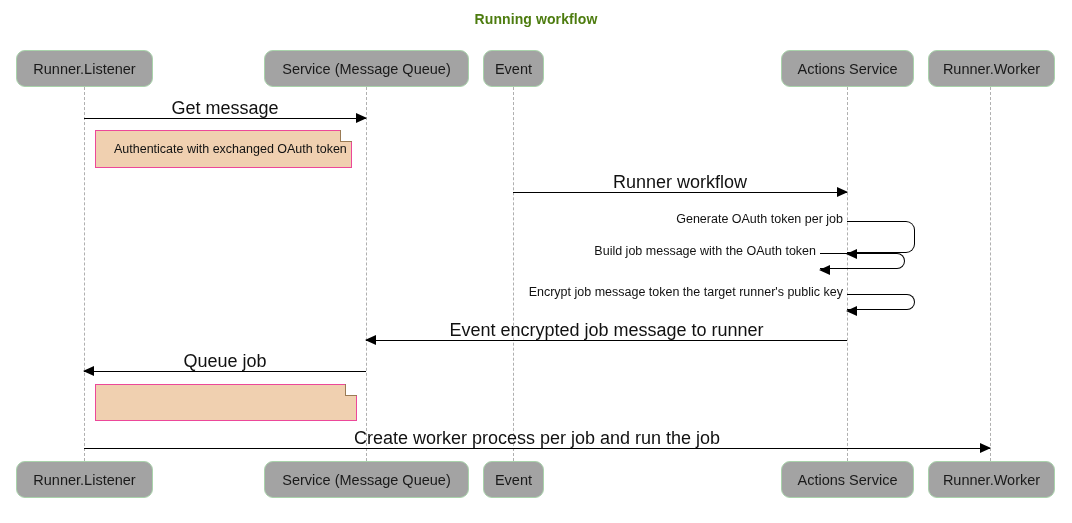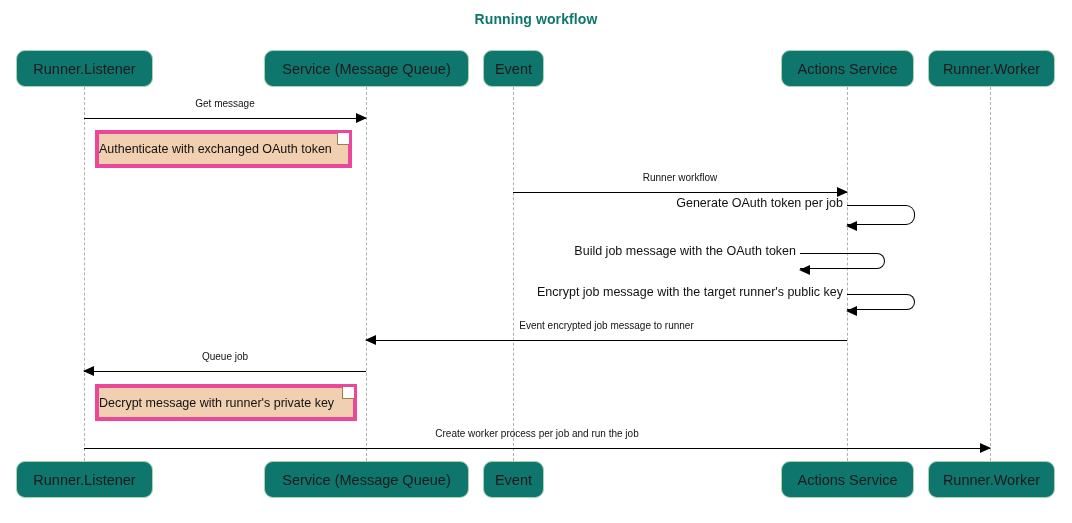--- a/index.html
+++ b/index.html
@@ -7,29 +7,29 @@
     width:1072px;height:523px;
     background:#ffffff;
     font-family:"Liberation Sans", sans-serif;
     overflow:hidden;
   }
   #stage{position:relative;width:1072px;height:523px;}
 
   .title{
     position:absolute;left:0;top:11px;width:1072px;
     text-align:center;
-    font-size:14px;font-weight:bold;color:#0f766e;
+    font-size:14px;font-weight:bold;color:#4d7c0f;
     letter-spacing:0.1px;
   }
 
   
   .participant{
     position:absolute;
     height:37px;
-    background:#0f766e;
+    background:#a3a3a3;
     border:1px solid #a9d3ab;
     border-radius:9px;
     display:flex;align-items:center;justify-content:center;
     font-size:14.5px;color:#1a1a1a;
     white-space:nowrap;
     box-sizing:border-box;
     padding:0 10px;
   }
 
   
@@ -52,21 +52,21 @@
     border-top:5.5px solid transparent;
     border-bottom:5.5px solid transparent;
   }
   .msg.right .head{right:-1px;border-left:11px solid #000;}
   .msg.left  .head{left:-1px;border-right:11px solid #000;}
   .msg .label{
     position:absolute;
     left:0;width:100%;
     top:-20px;
     text-align:center;
-    font-size:10px;color:#111;
+    font-size:18px;color:#111;
     white-space:nowrap;
   }
 
   
   .selfmsg{position:absolute;}
   .selfmsg .loop{
     position:absolute;left:0;top:0;
     box-sizing:border-box;
     border:1.6px solid #000;
     border-left:none;
@@ -87,24 +87,24 @@
     top:-9px;
     font-size:12.5px;color:#111;
     white-space:nowrap;
     text-align:right;
   }
 
   
   .note{
     position:absolute;
     background:#f0d0b0;
-    border:4px solid #ec4899;
+    border:1px solid #ec4899;
     box-sizing:border-box;
     display:flex;align-items:center;
-    padding:0 0;
+    padding:0 18px;
     font-size:12.5px;color:#111;
     white-space:nowrap;
   }
   .note .fold{
     position:absolute;
     top:-1px;right:-1px;
     width:11px;height:11px;
     background:#ffffff;
     border-left:1px solid #9a7b55;
     border-bottom:1px solid #9a7b55;
@@ -149,37 +149,36 @@
       <div class="msg left" style="left: 84px; top: 371px; width: 282px;">
         <div class="line"></div>
         <div class="head"></div>
         <div class="label">Queue job</div>
       </div>
       <div class="msg right" style="left: 84px; top: 448px; width: 906px;">
         <div class="line"></div>
         <div class="head"></div>
         <div class="label">Create worker process per job and run the job</div>
       </div>
-      <div class="selfmsg" style="left: 847px; top: 205px; width: 68px; height: 20px;">
+      <div class="selfmsg" style="left: 847px; top: 221px; width: 68px; height: 32px;">
         <div class="loop"></div>
         <div class="head"></div>
         <div class="label">Generate OAuth token per job</div>
       </div>
-      <div class="selfmsg" style="left: 800px; top: 253px; width: 85px; height: 16px;">
+      <div class="selfmsg" style="left: 820px; top: 253px; width: 85px; height: 16px;">
         <div class="loop"></div>
         <div class="head"></div>
         <div class="label">Build job message with the OAuth token</div>
       </div>
       <div class="selfmsg" style="left: 847px; top: 294px; width: 68px; height: 16px;">
         <div class="loop"></div>
         <div class="head"></div>
-        <div class="label">Encrypt job message with the target runner's public key</div>
+        <div class="label">Encrypt job message token the target runner's public key</div>
       </div>
       <div class="note" style="left: 95px; top: 130px; width: 257px; height: 38px;">
         <span>Authenticate with exchanged OAuth token</span>
         <div class="fold"></div>
       </div>
       <div class="note" style="left: 95px; top: 384px; width: 262px; height: 37px;">
-        <span>Decrypt message with runner's private key</span>
         <div class="fold"></div>
       </div>
     </div>
 </div>
 
 </body></html>

